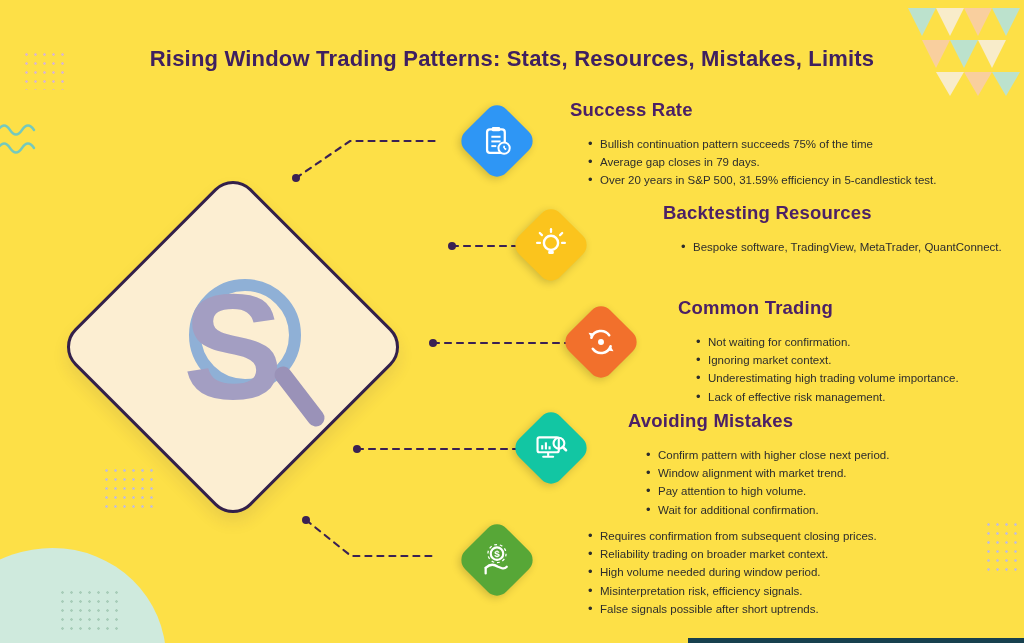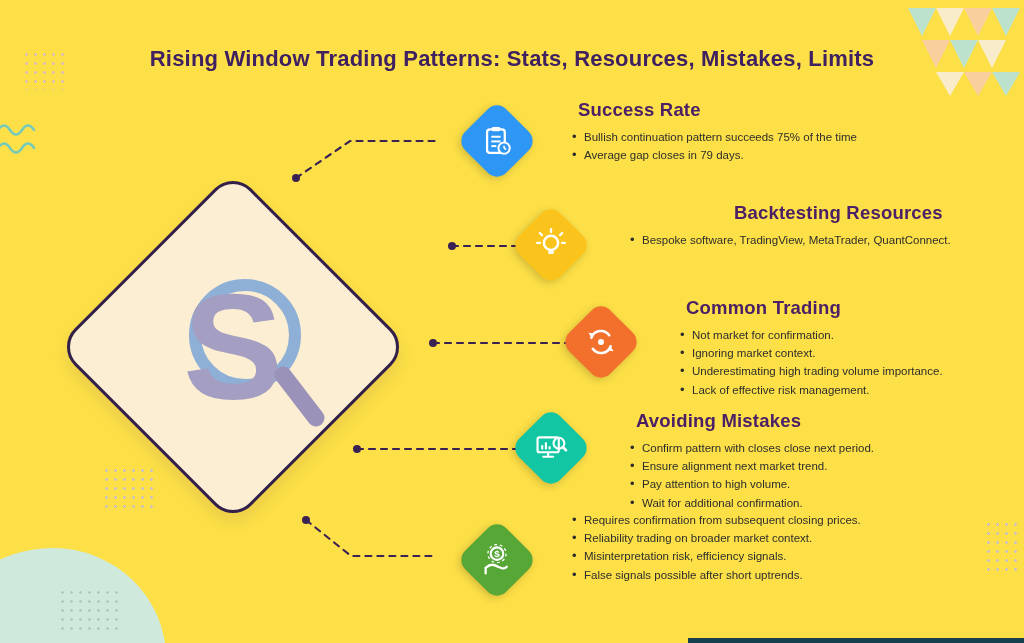--- a/index.html
+++ b/index.html
@@ -71,35 +71,35 @@
   .icon-inner svg { width:34px; height:34px; display:block; }
   .d1 { left:468px; top:112px; background:#2e96f5; }
   .d2 { left:522px; top:216px; background:#fbc41d; }
   .d3 { left:572px; top:313px; background:#f2702c; }
   .d4 { left:522px; top:419px; background:#12c6a3; }
   .d5 { left:468px; top:531px; background:#57a737; }
 
   
   .sec { position:absolute; }
   .sec h2 {
-    margin:0 8px 9px; font-size:18.5px; font-weight:bold;
+    margin:0 0 9px; font-size:18.5px; font-weight:bold;
     color:#4b2066; letter-spacing:.2px;
   }
-  .sec ul { list-style:none; margin:0; padding:0; }
+  .sec ul { list-style:none; margin:16px; padding:0; }
   .sec li {
     position:relative; padding-left:14px; margin-bottom:3.5px;
     font-size:11.5px; color:#2d2d2d; white-space:nowrap; line-height:1.28;
   }
   .sec li::before {
     content:"\2022";
     position:absolute; left:2px; top:-1px;
     font-size:13px; color:#2d2d2d;
   }
   .t1 { left:570px; top:99px; }
-  .t2 { left:628px; top:202px;text-align:right; }
+  .t2 { left:663px; top:202px; }
   .t3 { left:678px; top:297px; }
   .t4 { left:628px; top:410px; }
   .t5 { left:570px; top:513px; }
 </style>
 </head>
 <body>
 
 <div class="canvas">
 
   <svg class="tri-decor" width="122" height="92" viewBox="0 0 122 92">
@@ -220,52 +220,54 @@
         <line x1="4" y1="17.5" x2="4" y2="21.5" stroke="#fff" stroke-width="1.6" stroke-linecap="round"></line>
       </svg>
     </div>
   </div>
 
   <div class="sec t1">
     <h2>Success Rate</h2>
     <ul>
       <li>Bullish continuation pattern succeeds 75% of the time</li>
       <li>Average gap closes in 79 days.</li>
+      <li>Over 20 years in S&amp;P 500, 31.59% efficiency in 5-candlestick test.</li>
     </ul>
   </div>
 
   <div class="sec t2">
     <h2>Backtesting Resources</h2>
     <ul>
       <li>Bespoke software, TradingView, MetaTrader, QuantConnect.</li>
     </ul>
   </div>
 
   <div class="sec t3">
     <h2>Common Trading</h2>
     <ul>
-      <li>Not market for confirmation.</li>
+      <li>Not waiting for confirmation.</li>
       <li>Ignoring market context.</li>
       <li>Underestimating high trading volume importance.</li>
       <li>Lack of effective risk management.</li>
     </ul>
   </div>
 
   <div class="sec t4">
     <h2>Avoiding Mistakes</h2>
     <ul>
-      <li>Confirm pattern with closes close next period.</li>
-      <li>Ensure alignment next market trend.</li>
+      <li>Confirm pattern with higher close next period.</li>
+      <li>Window alignment with market trend.</li>
       <li>Pay attention to high volume.</li>
       <li>Wait for additional confirmation.</li>
     </ul>
   </div>
 
   <div class="sec t5">
     <ul>
       <li>Requires confirmation from subsequent closing prices.</li>
       <li>Reliability trading on broader market context.</li>
+      <li>High volume needed during window period.</li>
       <li>Misinterpretation risk, efficiency signals.</li>
       <li>False signals possible after short uptrends.</li>
     </ul>
   </div>
 
 </div>
 
 </body></html>

